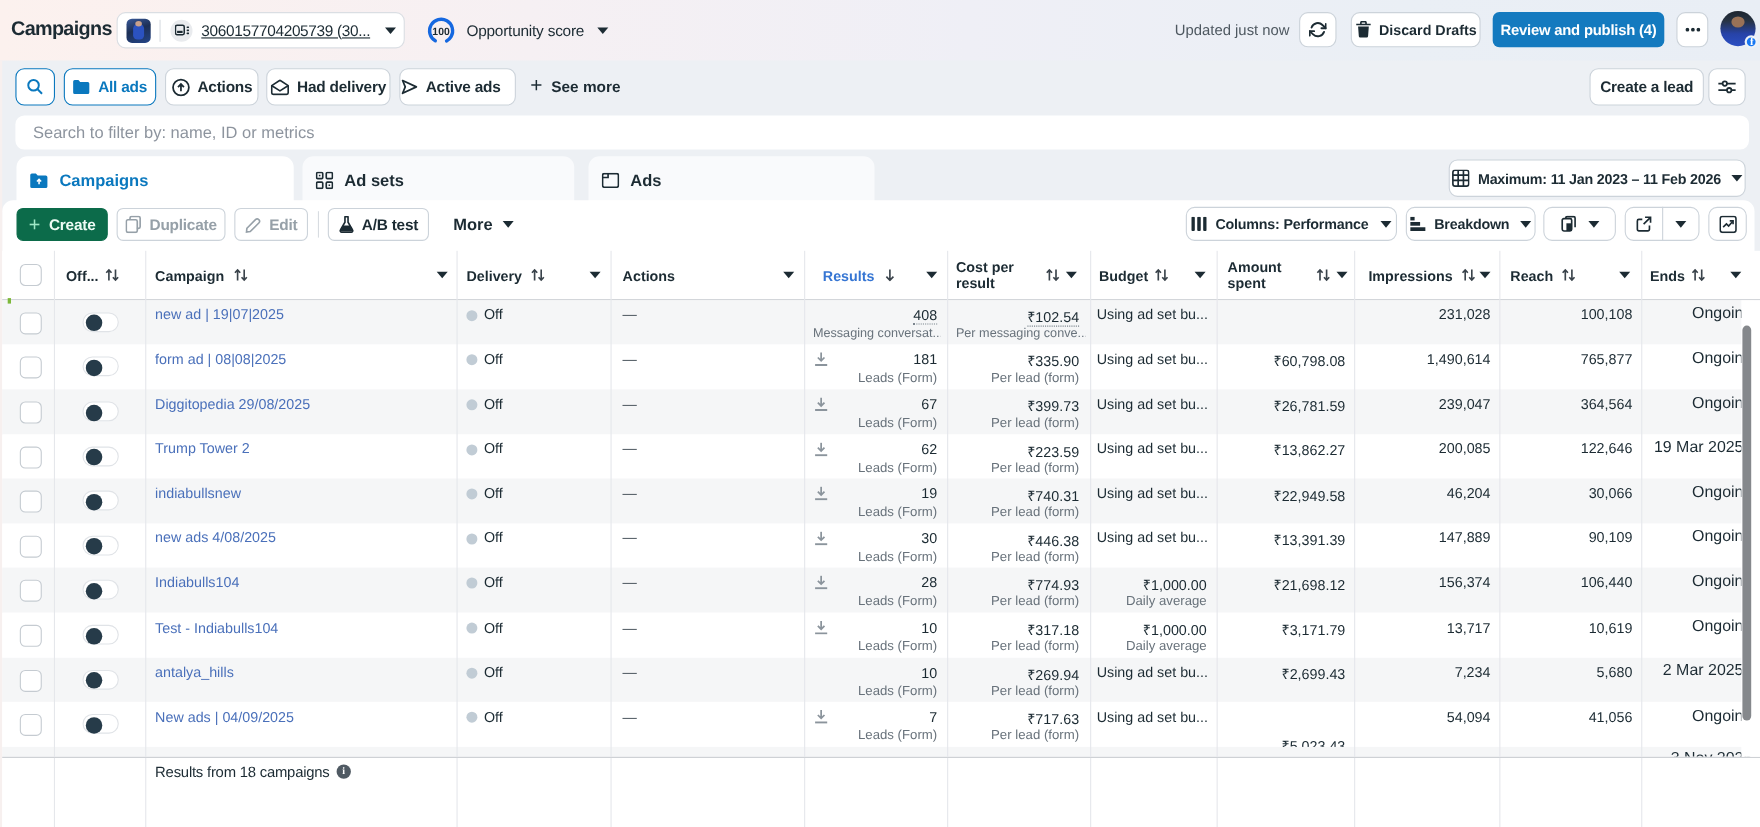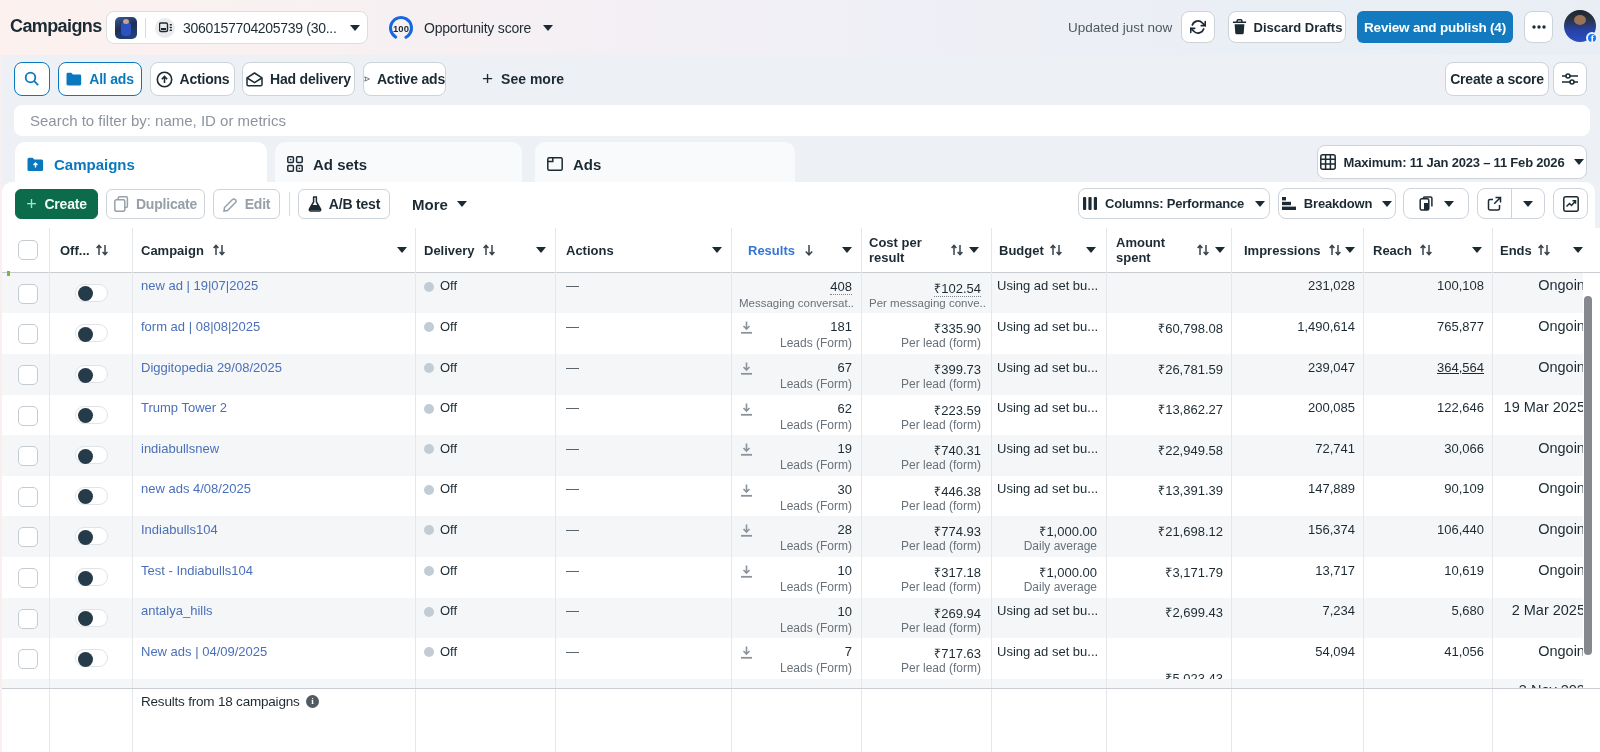--- a/index.html
+++ b/index.html
@@ -5,21 +5,21 @@
 body{position:relative;background:#edf0f4;}
 .abs{position:absolute;}
 .topbar{position:absolute;left:0;top:0;width:1600px;height:55px;background:linear-gradient(90deg,#fcf1ee 0%,#f6f0f3 30%,#efeff6 55%,#eaeff5 80%,#e9eef5 100%);}
 .title{position:absolute;left:10px;top:16px;font-size:18px;font-weight:bold;color:#1c2b33;letter-spacing:-0.6px;}
 .pill{position:absolute;left:106px;top:11px;width:262px;height:33px;background:#fff;border:1px solid #dadee3;border-radius:8px;display:flex;align-items:center;}
 .avatar-sq{width:22px;height:22px;border-radius:5px;margin-left:8px;background:linear-gradient(160deg,#3a5a9b 0%,#1c2f55 45%,#244588 100%);position:relative;overflow:hidden;}
 .avatar-sq:after{content:"";position:absolute;left:6px;top:5px;width:10px;height:14px;border-radius:4px;background:#2b52c0;}
 .avatar-sq:before{content:"";position:absolute;left:8px;top:2px;width:6px;height:5px;border-radius:50%;background:#c9a18c;z-index:2;}
 .pill-div{width:1px;height:20px;background:#d8dce1;margin-left:8px;}
 .pill-circ{width:20px;height:20px;border-radius:50%;background:#e9ebee;margin-left:9px;display:flex;align-items:center;justify-content:center;}
-.pill-txt{font-size:14px;letter-spacing:-0.3px;margin-left:8px;color:#1c2b33;white-space:nowrap;}
+.pill-txt{font-size:14px;letter-spacing:-0.3px;margin-left:8px;color:#1c2b33;white-space:nowrap;text-decoration:underline;}
 .caret{display:inline-block;width:0;height:0;border-left:5px solid transparent;border-right:5px solid transparent;border-top:6px solid #1c2b33;}
 .opp{position:absolute;left:388px;top:15px;display:flex;align-items:center;}
 .opp-txt{font-size:14px;letter-spacing:-0.2px;color:#1c2b33;margin-left:10px;margin-right:12px;white-space:nowrap;}
 .updated{position:absolute;left:1068px;top:20px;font-size:13.5px;color:#4e5860;white-space:nowrap;}
 .tbtn{position:absolute;top:11px;height:32px;background:#fff;border:1px solid #ccd3da;border-radius:8px;display:flex;align-items:center;justify-content:center;font-size:13px;font-weight:bold;color:#1c2b33;white-space:nowrap;}
 .bluebtn{position:absolute;left:1357px;top:11px;width:156px;height:32px;background:#147abf;border-radius:6px;color:#fff;font-size:13.5px;font-weight:bold;display:flex;align-items:center;justify-content:center;white-space:nowrap;letter-spacing:-0.2px;}
 .hdr-avatar{position:absolute;left:1564px;top:10px;width:32px;height:32px;border-radius:50%;background:linear-gradient(180deg,#1d242e 0%,#273343 28%,#2743a8 65%,#2b4ec2 100%);overflow:visible;}
 .hdr-avatar:before{content:"";position:absolute;left:10px;top:5px;width:12px;height:10px;border-radius:50%;background:#9a7257;}
 .fbbadge{position:absolute;right:-2px;bottom:-2px;width:12px;height:12px;border-radius:50%;background:#1877f2;border:2px solid #eef2f7;display:flex;align-items:center;justify-content:center;}
 
@@ -120,28 +120,28 @@
     </svg>
   Actions
 </div>
 <div class="fbtn" style="left:242px;width:113px;justify-content:center;">
   <svg width="17" height="15" viewBox="0 0 17 15" fill="none" stroke="#1c2b33" stroke-width="1.5" style="margin-right:7px;">
       <path d="M1 5.8 L8.5 1 L16 5.8 V12.4 a1.4 1.4 0 0 1 -1.4 1.4 H2.4 A1.4 1.4 0 0 1 1 12.4 z" stroke-linejoin="round"></path>
       <path d="M1.2 6 L8.5 10.6 L15.8 6"></path>
     </svg>
   Had delivery
 </div>
-<div class="fbtn" style="left:363px;width:83px;justify-content:flex-end;">
+<div class="fbtn" style="left:363px;width:106px;justify-content:flex-start;">
   <svg width="16" height="16" viewBox="0 0 16 16" fill="none" stroke="#1c2b33" stroke-width="1.6" style="margin-right:7px;">
       <path d="M2 2.2 L14.5 8 L2 13.8 L4.4 8 z" stroke-linejoin="round"></path>
     </svg>
   Active ads
 </div>
 <div style="position:absolute;left:482px;top:62px;height:34px;display:flex;align-items:center;font-size:14px;font-weight:bold;color:#1c2b33;white-space:nowrap;"><span style="font-size:19px;font-weight:normal;margin-right:8px;">+</span> See more</div>
-<div class="fbtn" style="left:1445px;width:104px;justify-content:center;">Create a score</div>
+<div class="fbtn" style="left:1445px;width:104px;justify-content:center;">Create a lead</div>
 <div class="fbtn" style="left:1553px;width:34px;justify-content:center;">
   <svg width="16" height="14" viewBox="0 0 16 14" fill="none" stroke="#1c2b33" stroke-width="1.6">
       <path d="M0 4 h4 M8 4 h8 M0 10 h8 M12 10 h4"></path>
       <circle cx="6" cy="4" r="2"></circle>
       <circle cx="10" cy="10" r="2"></circle>
     </svg>
 </div>
 <div class="searchbox">Search to filter by: name, ID or metrics</div>
 
 <div class="tab" style="left:15px;width:252px;background:#fff;color:#0a78be;">
@@ -361,21 +361,21 @@
         <path d="M6.5 0.5 V7.5 M3.5 5 L6.5 8 L9.5 5"></path>
         <path d="M1 11.8 h11" stroke-width="1.8"></path>
       </svg></div>
     <div class="cell-num" style="left:731px;top:360px;width:121px;"><span style="">67</span></div>
     <div class="cell-sub" style="left:731px;top:377px;width:121px;white-space:nowrap;">Leads (Form)</div>
     <div class="cell-num" style="left:861px;top:360px;width:120px;"><span style="">₹399.73</span></div>
     <div class="cell-sub" style="left:861px;top:377px;width:120px;white-space:nowrap;">Per lead (form)</div>
     <div class="abs" style="left:997px;top:359.5px;font-size:13px;">Using ad set bu...</div>
     <div class="cell-num" style="left:1106px;top:359.5px;width:117px;">₹26,781.59</div>
     <div class="cell-num" style="left:1231px;top:359.5px;width:124px;">239,047</div>
-    <div class="cell-num" style="left:1363px;top:359.5px;width:121px;text-decoration:underline;">364,564</div>
+    <div class="cell-num" style="left:1363px;top:359.5px;width:121px;">364,564</div>
     <div class="cell-num" style="left:1492px;top:358.5px;width:101px;white-space:nowrap;font-size:14.5px;">Ongoing</div>
     <div class="row" style="top:394.6px;background:#ffffff;"></div>
     <div class="cb" style="left:18px;top:405.6px;"></div>
     <div class="toggle" style="left:75px;top:405.6px;"></div>
     <div class="abs link" style="left:141px;top:400.1px;">Trump Tower 2</div>
     <div class="dot" style="left:424px;top:403.6px;"></div>
     <div class="abs" style="left:440px;top:400.1px;font-size:13px;">Off</div>
     <div class="abs" style="left:566px;top:400.1px;font-size:13px;color:#444f58;">—</div>
     <div class="abs" style="left:740px;top:401.6px;"><svg width="13" height="13" viewBox="0 0 13 13" fill="none" stroke="#8b949c" stroke-width="1.6">
         <path d="M6.5 0.5 V7.5 M3.5 5 L6.5 8 L9.5 5"></path>
@@ -400,21 +400,21 @@
     <div class="abs" style="left:740px;top:442.20000000000005px;"><svg width="13" height="13" viewBox="0 0 13 13" fill="none" stroke="#8b949c" stroke-width="1.6">
         <path d="M6.5 0.5 V7.5 M3.5 5 L6.5 8 L9.5 5"></path>
         <path d="M1 11.8 h11" stroke-width="1.8"></path>
       </svg></div>
     <div class="cell-num" style="left:731px;top:441.20000000000005px;width:121px;"><span style="">19</span></div>
     <div class="cell-sub" style="left:731px;top:458.20000000000005px;width:121px;white-space:nowrap;">Leads (Form)</div>
     <div class="cell-num" style="left:861px;top:441.20000000000005px;width:120px;"><span style="">₹740.31</span></div>
     <div class="cell-sub" style="left:861px;top:458.20000000000005px;width:120px;white-space:nowrap;">Per lead (form)</div>
     <div class="abs" style="left:997px;top:440.70000000000005px;font-size:13px;">Using ad set bu...</div>
     <div class="cell-num" style="left:1106px;top:440.70000000000005px;width:117px;">₹22,949.58</div>
-    <div class="cell-num" style="left:1231px;top:440.70000000000005px;width:124px;">72,741</div>
+    <div class="cell-num" style="left:1231px;top:440.70000000000005px;width:124px;">46,204</div>
     <div class="cell-num" style="left:1363px;top:440.70000000000005px;width:121px;">30,066</div>
     <div class="cell-num" style="left:1492px;top:439.70000000000005px;width:101px;white-space:nowrap;font-size:14.5px;">Ongoing</div>
     <div class="row" style="top:475.8px;background:#ffffff;"></div>
     <div class="cb" style="left:18px;top:486.8px;"></div>
     <div class="toggle" style="left:75px;top:486.8px;"></div>
     <div class="abs link" style="left:141px;top:481.3px;">new ads 4/08/2025</div>
     <div class="dot" style="left:424px;top:484.8px;"></div>
     <div class="abs" style="left:440px;top:481.3px;font-size:13px;">Off</div>
     <div class="abs" style="left:566px;top:481.3px;font-size:13px;color:#444f58;">—</div>
     <div class="abs" style="left:740px;top:482.8px;"><svg width="13" height="13" viewBox="0 0 13 13" fill="none" stroke="#8b949c" stroke-width="1.6">

